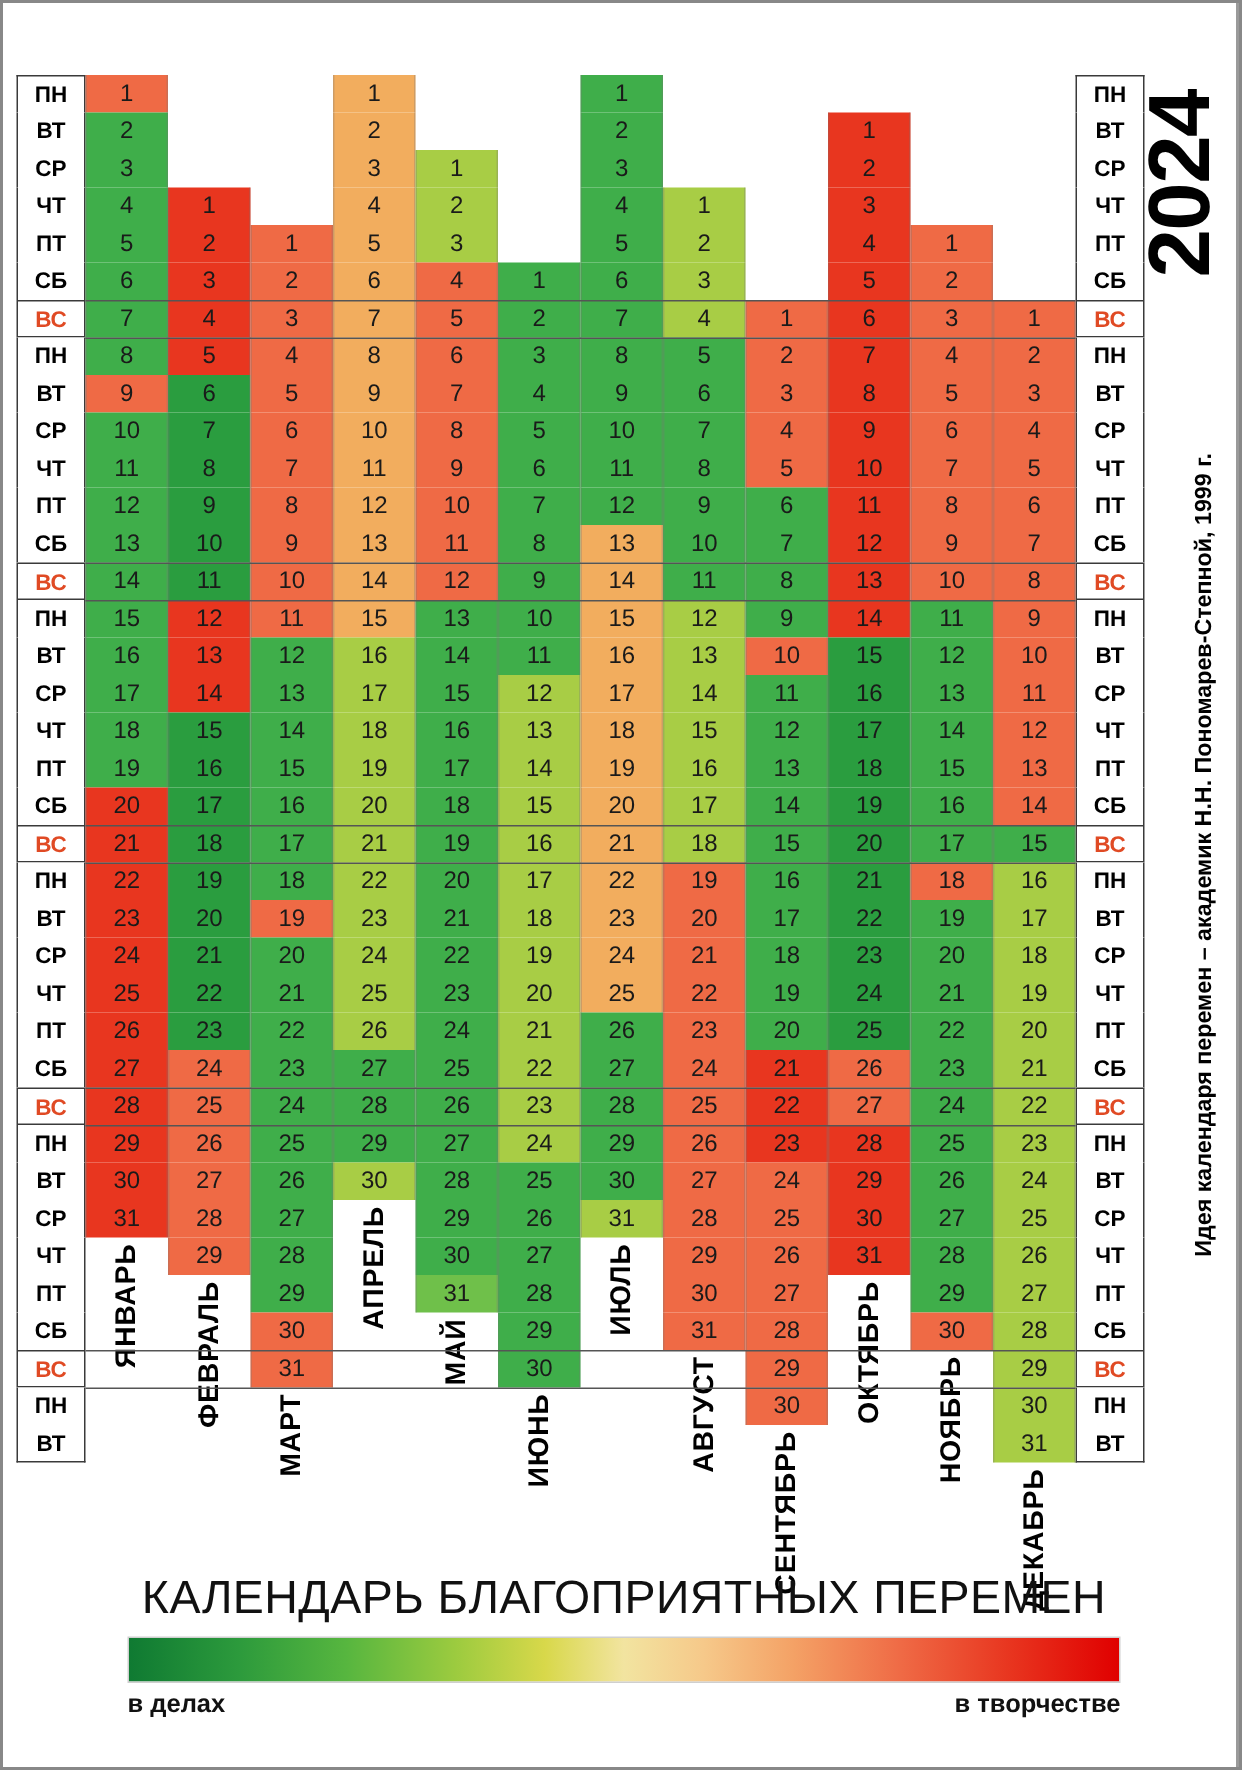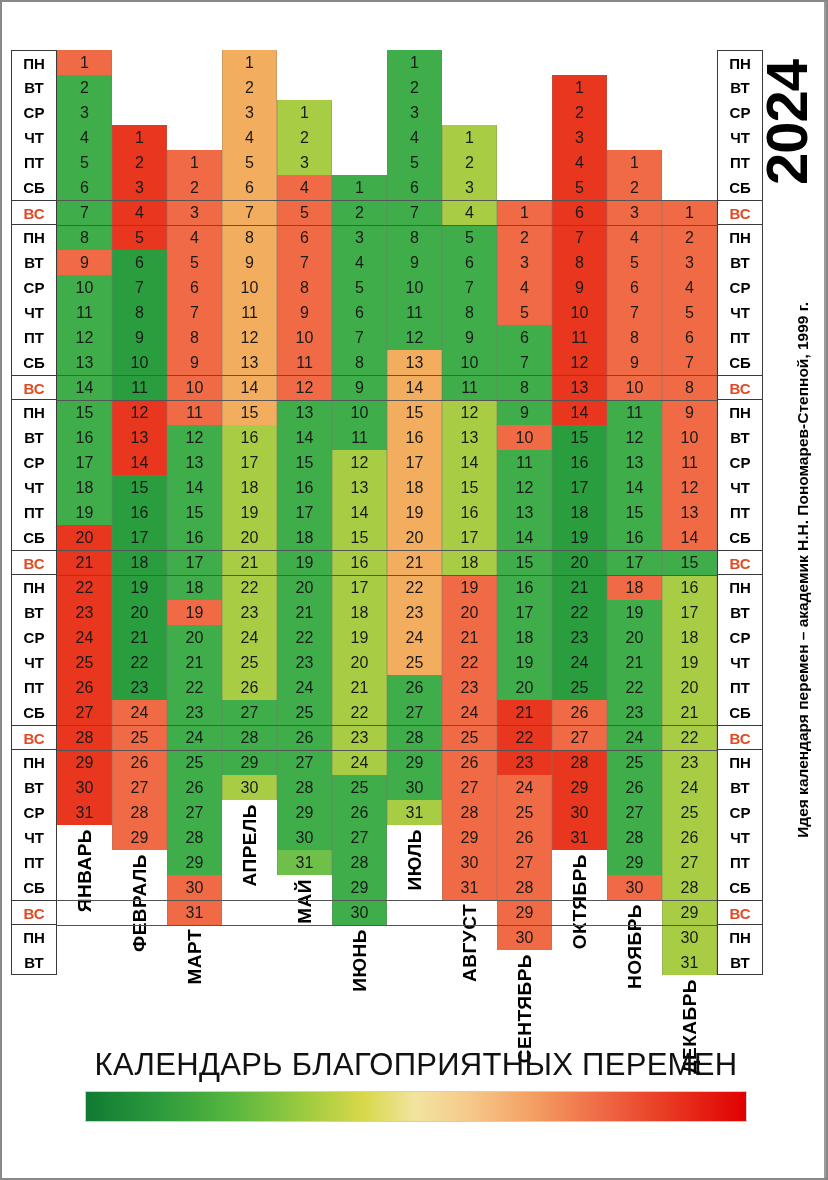--- a/index.html
+++ b/index.html
@@ -648,15 +648,19 @@
 
   <div id="year">2024</div>
 
   <div id="credit">Идея календаря перемен – академик Н.Н. Пономарев-Степной, 1999 г.</div>
 
   <div id="vrule"></div>
 
   <div id="footer">
     <div id="title">КАЛЕНДАРЬ БЛАГОПРИЯТНЫХ ПЕРЕМЕН</div>
     <div id="bar"></div>
+    <div id="legend">
+      <span>в делах</span>
+      <span>в творчестве</span>
+    </div>
   </div>
 
 </div>
 
 </body></html>

